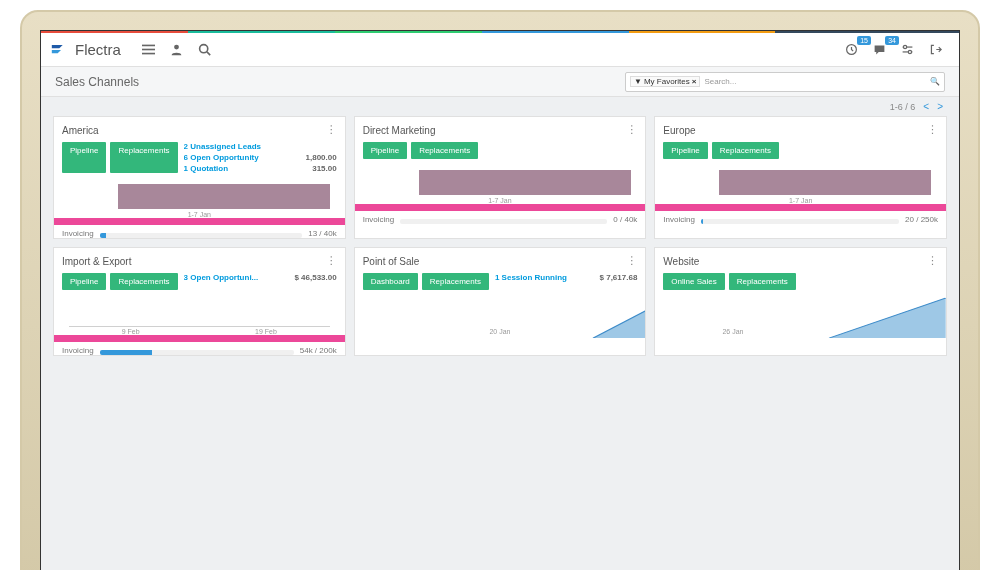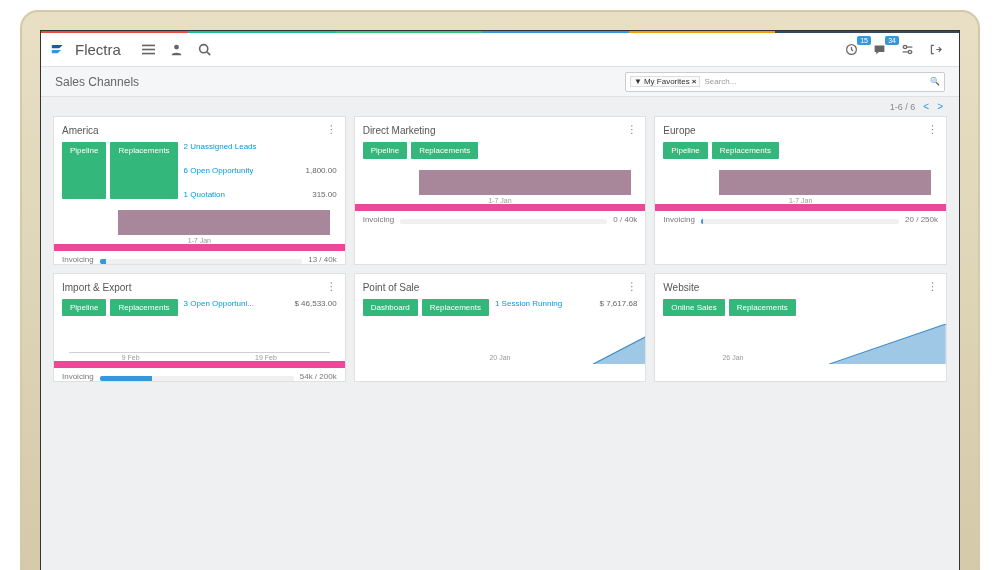--- a/index.html
+++ b/index.html
@@ -24,21 +24,21 @@
 .pager-row { display: flex; justify-content: flex-end; align-items: center; padding: 4px 16px; color: #888; gap: 8px; }
 .pager-row .arrow { cursor: pointer; color: #3498db; font-size: 10px; }
 .grid { display: grid; grid-template-columns: repeat(3,1fr); gap: 8px; padding: 0 12px 12px 12px; }
 .card { background: #fff; border: 1px solid #e0e0e0; position: relative; }
 .card-head { display: flex; align-items: flex-start; padding: 8px 8px 0 8px; }
 .card-title { font-size: 10px; color: #555; }
 .dots { margin-left: auto; cursor: pointer; color: #888; font-size: 11px; line-height: 8px; }
 .card-body { display: flex; padding: 6px 8px 4px 8px; gap: 6px; }
 .btns { display: flex; flex-direction: row; gap: 4px; }
 .gbtn { background: #33b77b; color: #fff; padding: 4px 8px; font-size: 8px; border-radius: 1px; cursor: pointer; white-space: nowrap; }
-.stats { flex: 1; display: flex; flex-direction: column; gap: 15px; font-size: 8px; }
+.stats { flex: 1; display: flex; flex-direction: column; gap: 2px; font-size: 8px; font-weight: bold; }
 .stat { display: flex; }
 .stat .link { color: #009bde; cursor: pointer; white-space: nowrap; overflow: hidden; text-overflow: ellipsis; max-width: 110px; }
 .stat .val { margin-left: auto; color: #666; white-space: nowrap; }
 .chart { height: 42px; margin-top: 2px; position: relative; }
 .chart-bar { position: absolute; left: 22%; right: 5%; top: 5px; bottom: 12px; background: #a8879a; }
 .chart-line { position: absolute; left: 5%; right: 5%; top: 30px; height: 1px; background: #d0d0d0; }
 .chart svg.areasvg { width: 100%; height: 100%; display: block; }
 .xticks { display: flex; justify-content: space-around; font-size: 7px; color: #999; padding: 0 10px; margin-top: -10px; }
 .xticks.single { justify-content: center; }
 .card-foot { border-top: 7px solid #ec4899; height: 20px; display: flex; align-items: flex-end; padding: 0 8px; font-size: 8px; color: #777; background: #fff; }

